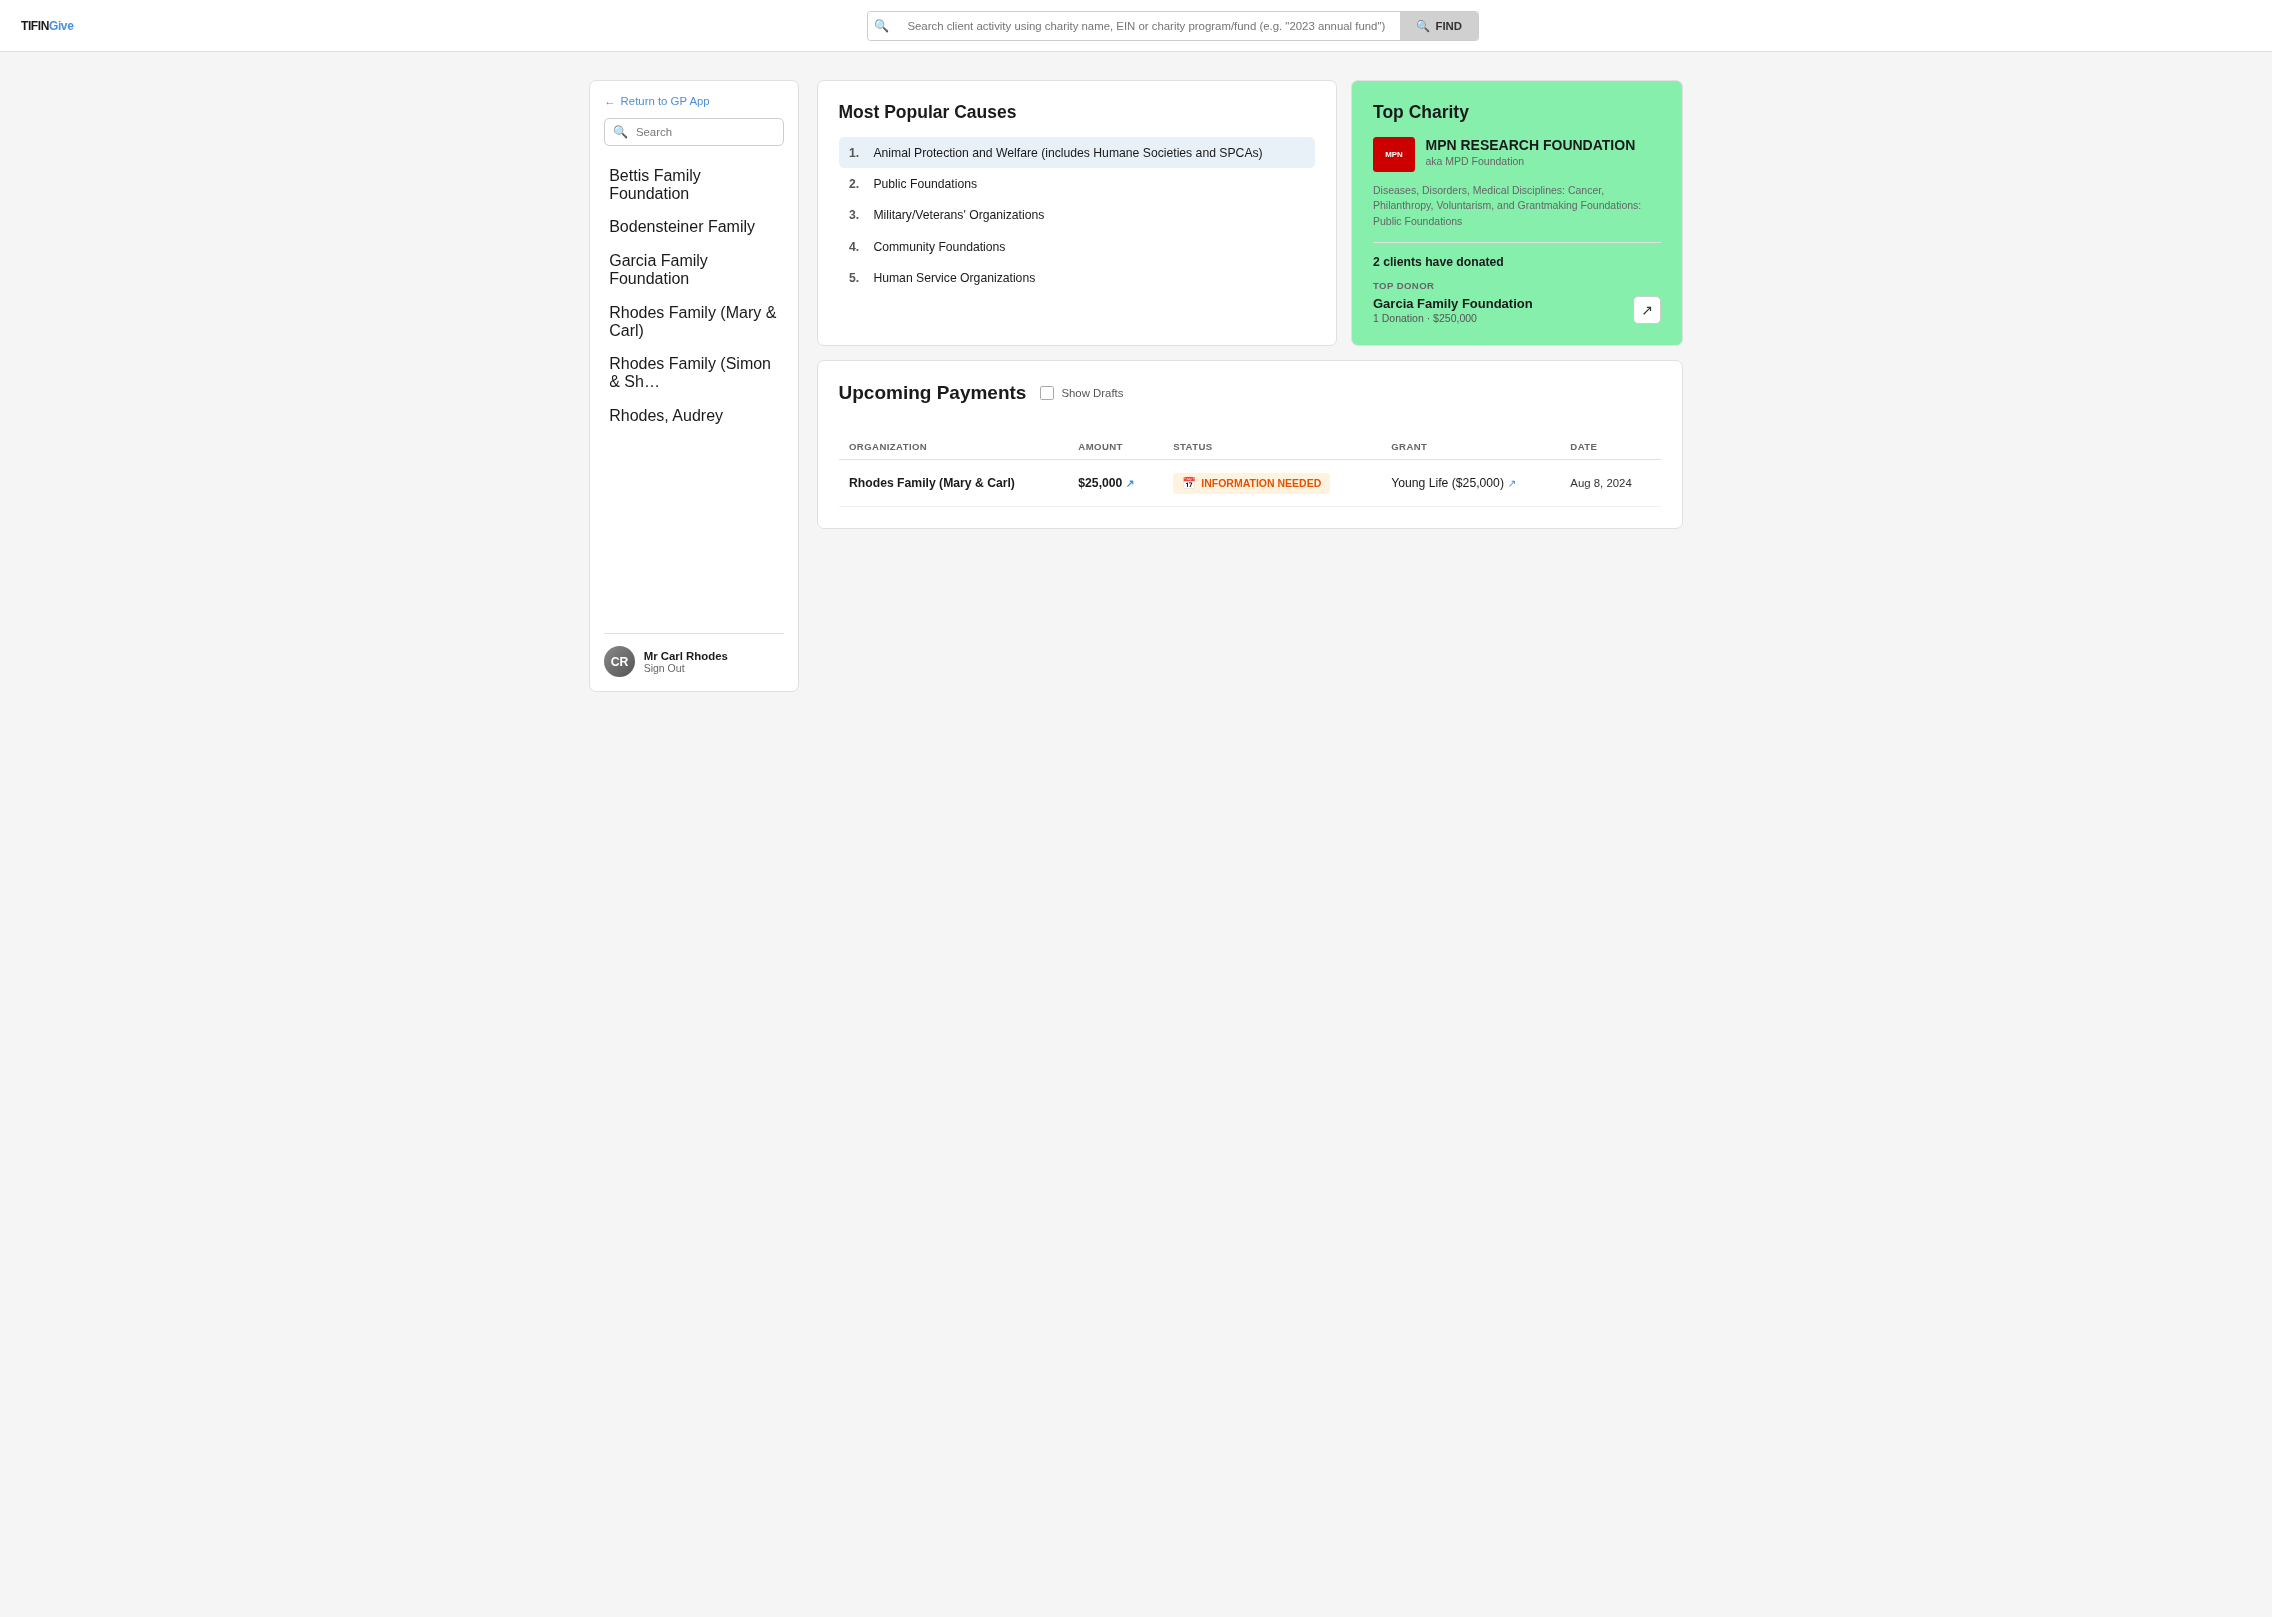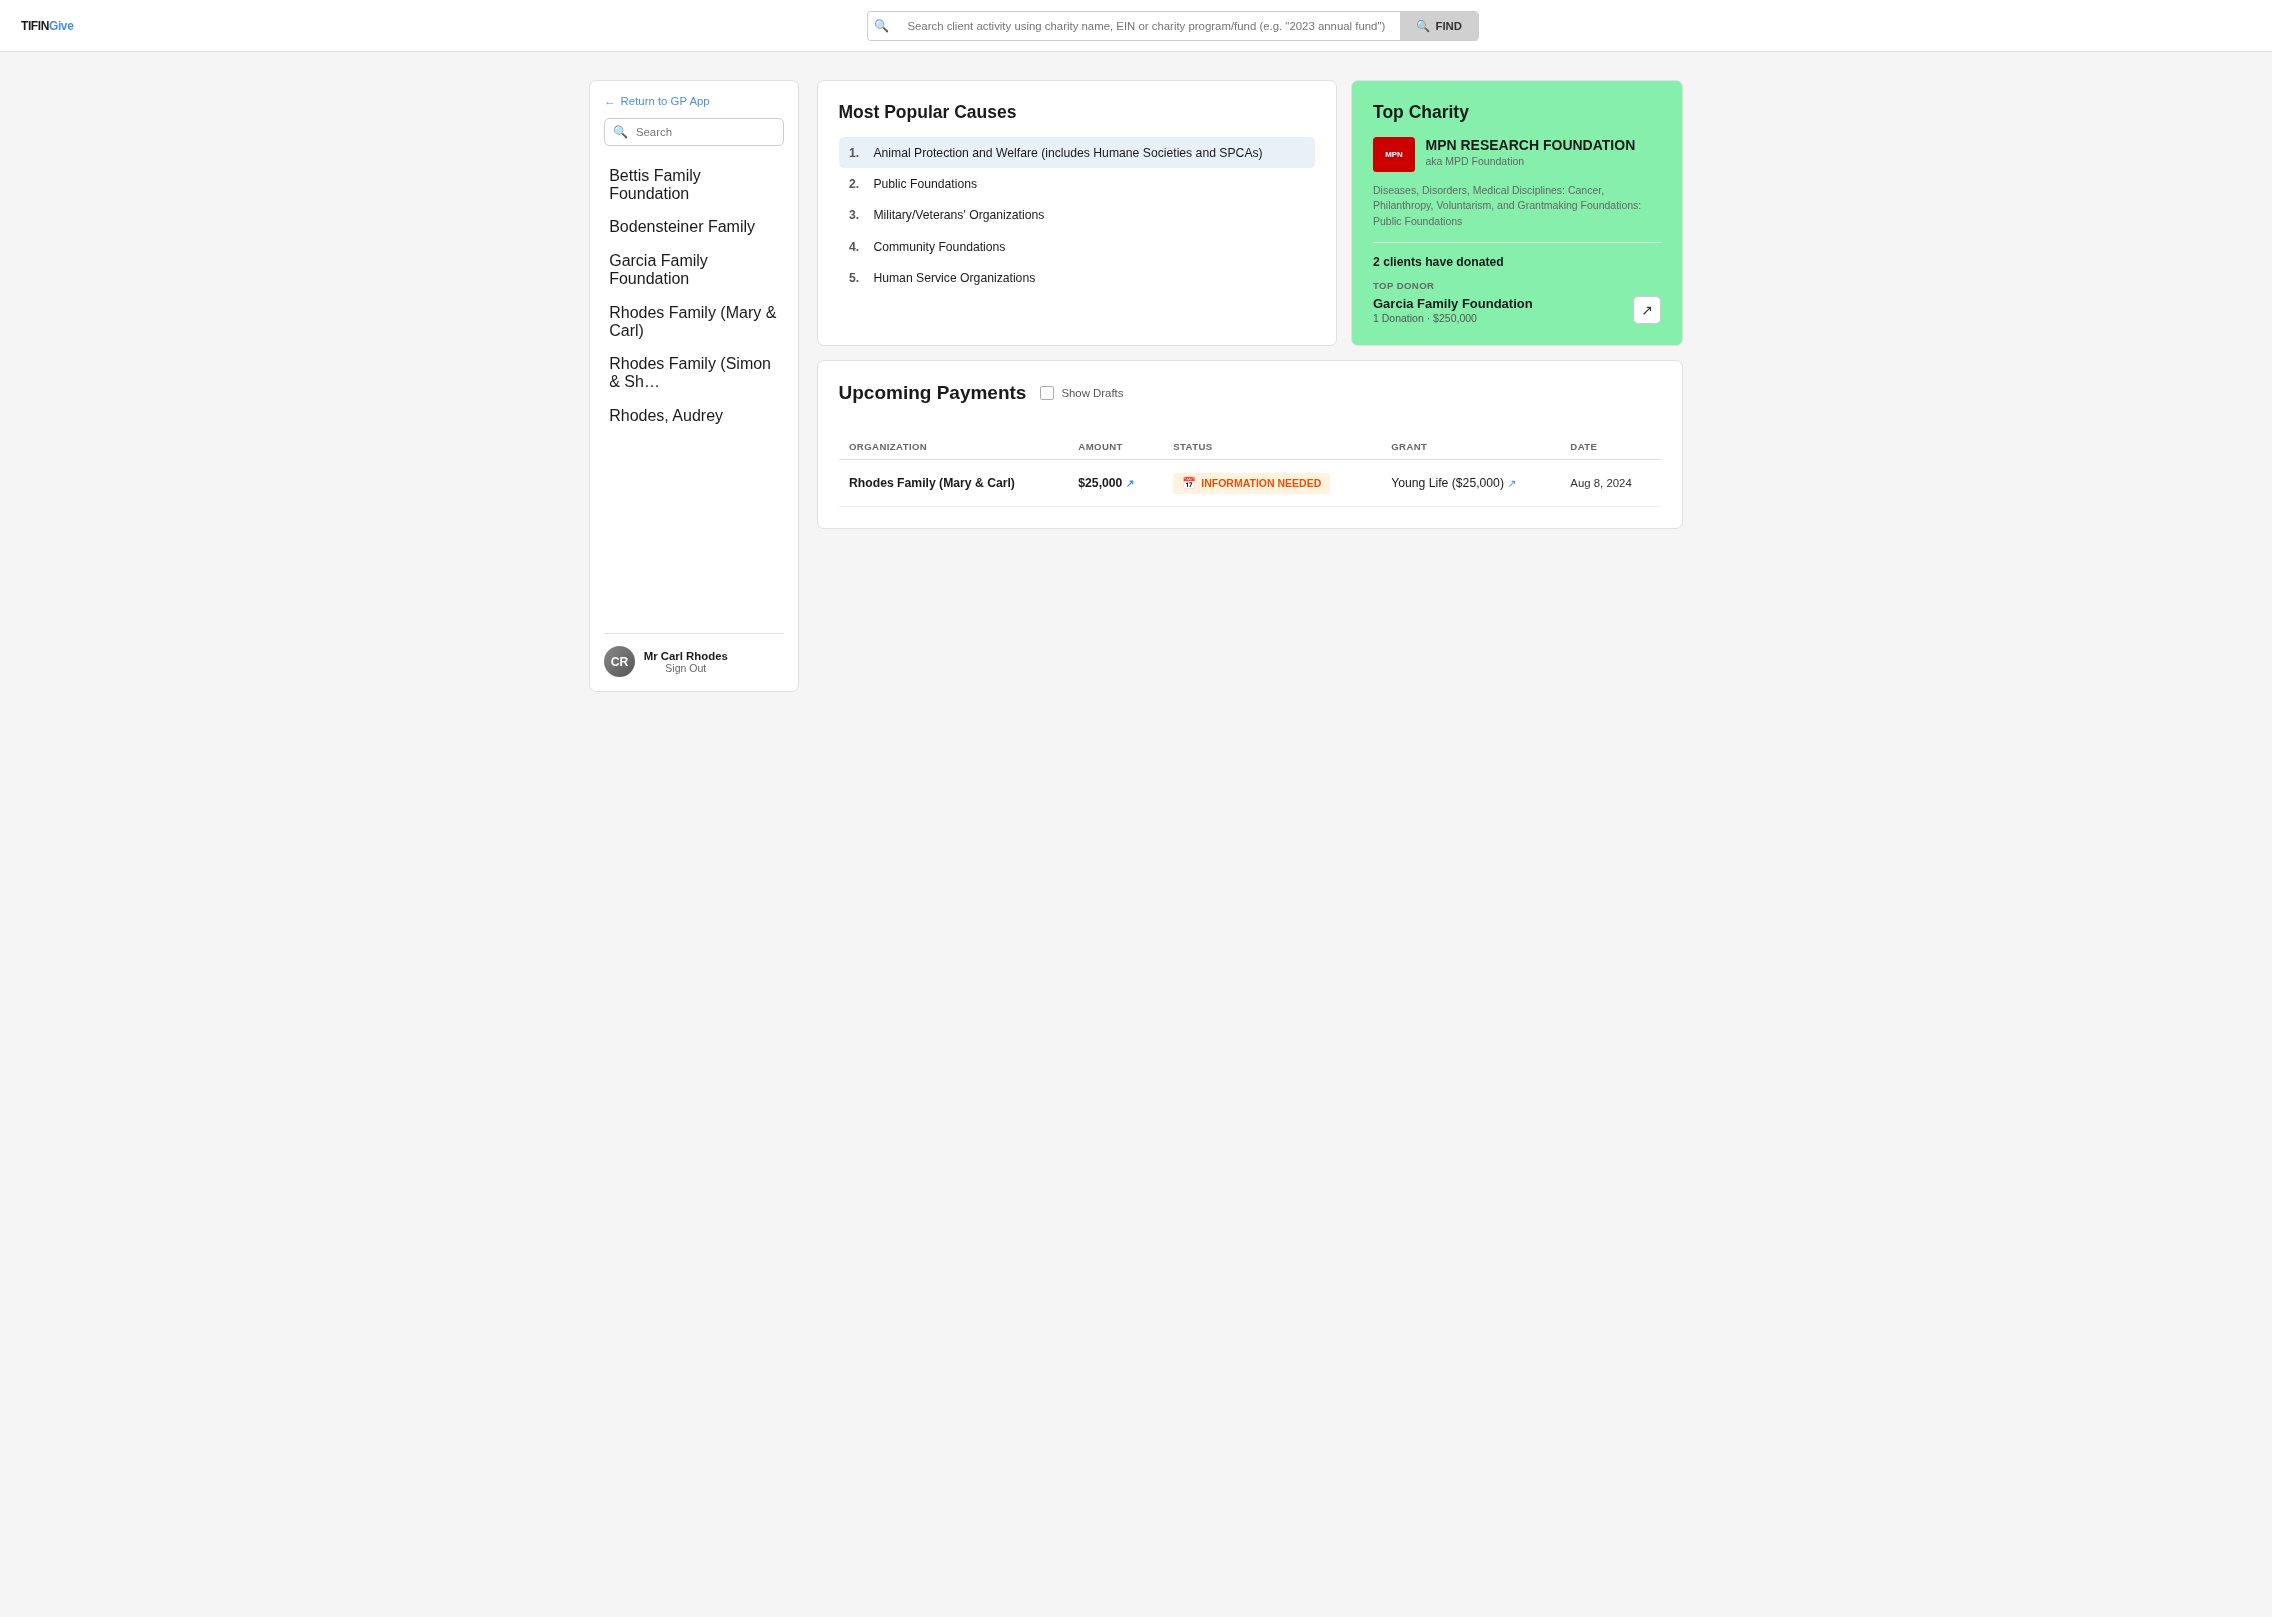--- a/index.html
+++ b/index.html
@@ -23,21 +23,21 @@
     
     .sidebar { width: 210px; flex-shrink: 0; background: #fff; border: 0.9px solid #e0e0e0; border-radius: 7px; padding: 14px; display: flex; flex-direction: column; gap: 10.5px; min-height: 612px; }
     .return-link { display: flex; align-items: center; gap: 5.2px; color: #4a90d9; font-size: 11.4px; cursor: pointer; text-decoration: none; }
     .sidebar-search { display: flex; align-items: center; gap: 7px; border: 0.9px solid #ccc; border-radius: 5.2px; padding: 6.1px 8.7px; }
     .sidebar-search input { border: none; outline: none; font-size: 11.4px; width: 100%; color: #555; }
     .sidebar-nav { display: flex; flex-direction: column; gap: 1.7px; margin-top: 3.5px; }
     .sidebar-item { padding: 7px 5.2px; font-size: 16px; color: #1a1a1a; cursor: pointer; border-radius: 3.5px; }
     .sidebar-footer { margin-top: auto; border-top: 0.9px solid #e0e0e0; padding-top: 12.2px; display: flex; align-items: center; gap: 8.7px; }
     .avatar { width: 31px; height: 31px; border-radius: 50%; background: #aaa; overflow: hidden; flex-shrink: 0; }
     .avatar-img { width: 100%; height: 100%; object-fit: cover; background: linear-gradient(135deg, #888, #555); display: flex; align-items: center; justify-content: center; color: #fff; font-size: 12.2px; font-weight: 700; }
-    .footer-info { display: flex; flex-direction: column; text-align: center; }
+    .footer-info { display: flex; flex-direction: column; }
     .footer-name { font-size: 11.4px; font-weight: 600; }
     .footer-signout { font-size: 10.5px; color: #666; cursor: pointer; }
 
     
     .right-content { flex: 1; display: flex; flex-direction: column; gap: 14px; }
 
     
     .stats-card { background: #fff; border: 0.9px solid #e0e0e0; border-radius: 7px; padding: 24.5px 28px; display: flex; gap: 70px; }
     .stat-block { display: flex; flex-direction: column; gap: 3.5px; }
     .stat-label { font-size: 10.5px; font-weight: 600; color: #666; letter-spacing: 0.4px; text-transform: uppercase; }

